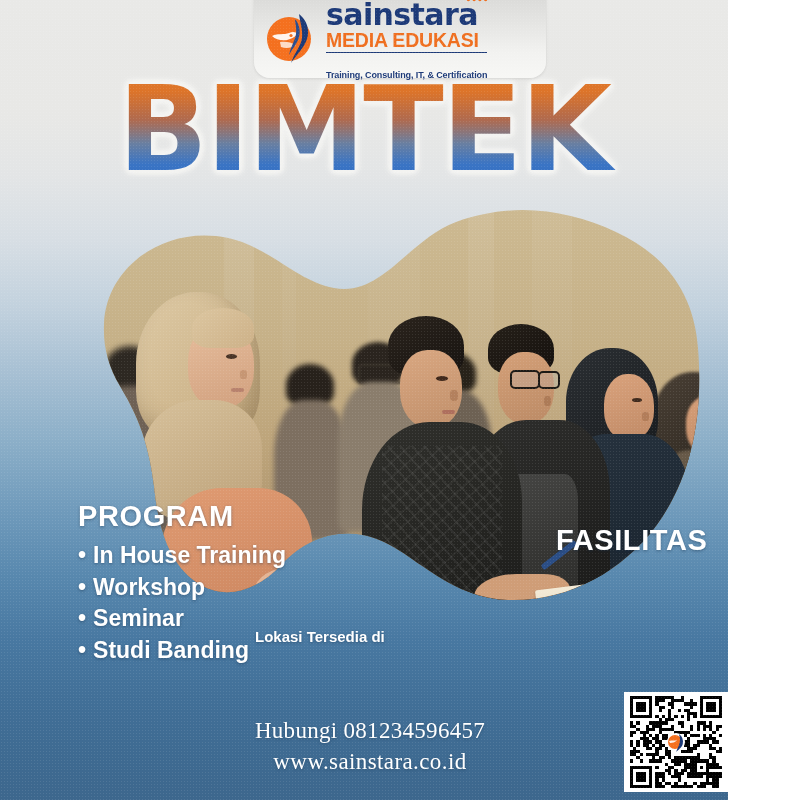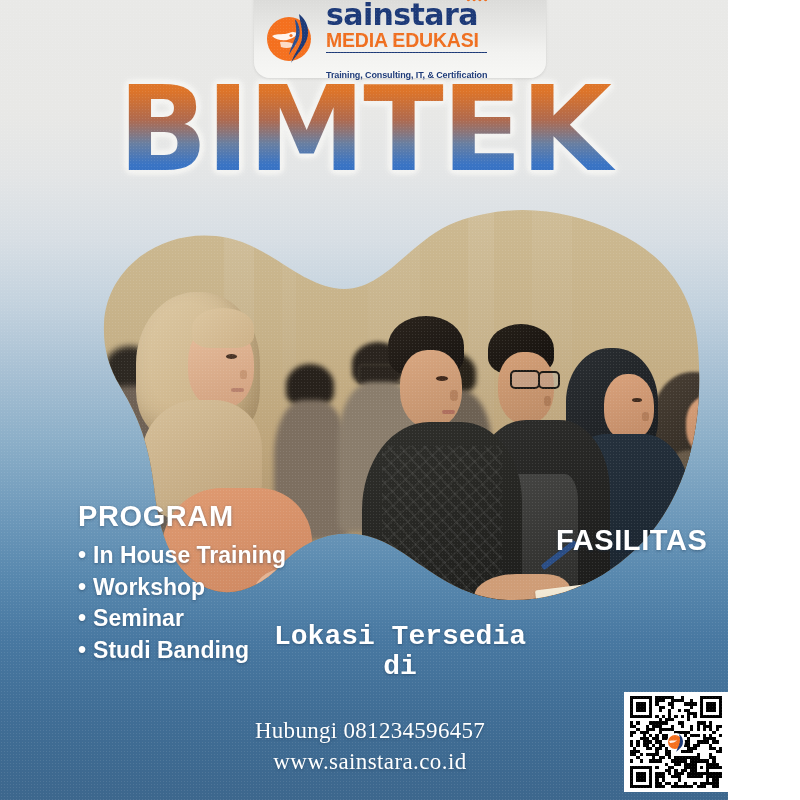--- a/index.html
+++ b/index.html
@@ -243,25 +243,25 @@
   #fasilitas-block li {
     font-size: 23px;
     line-height: 31.5px;
   }
 
   #lokasi-block {
     position: absolute;
     left: 255px;
     top: 622px;
     width: 290px;
-    text-align: center;
+    text-align: left;
     z-index: 30;
-    font-family: Liberation Mono, monospace;
+    font-family: Liberation Sans, sans-serif;
     font-weight: bold;
-    font-size: 28px;
+    font-size: 15px;
     line-height: 30px;
     color: #ffffff;
     text-shadow: 0 1px 3px rgba(20,45,70,.45);
   }
 
   #contact-block {
     position: absolute;
     left: 0;
     top: 718px;
     width: 800px;

